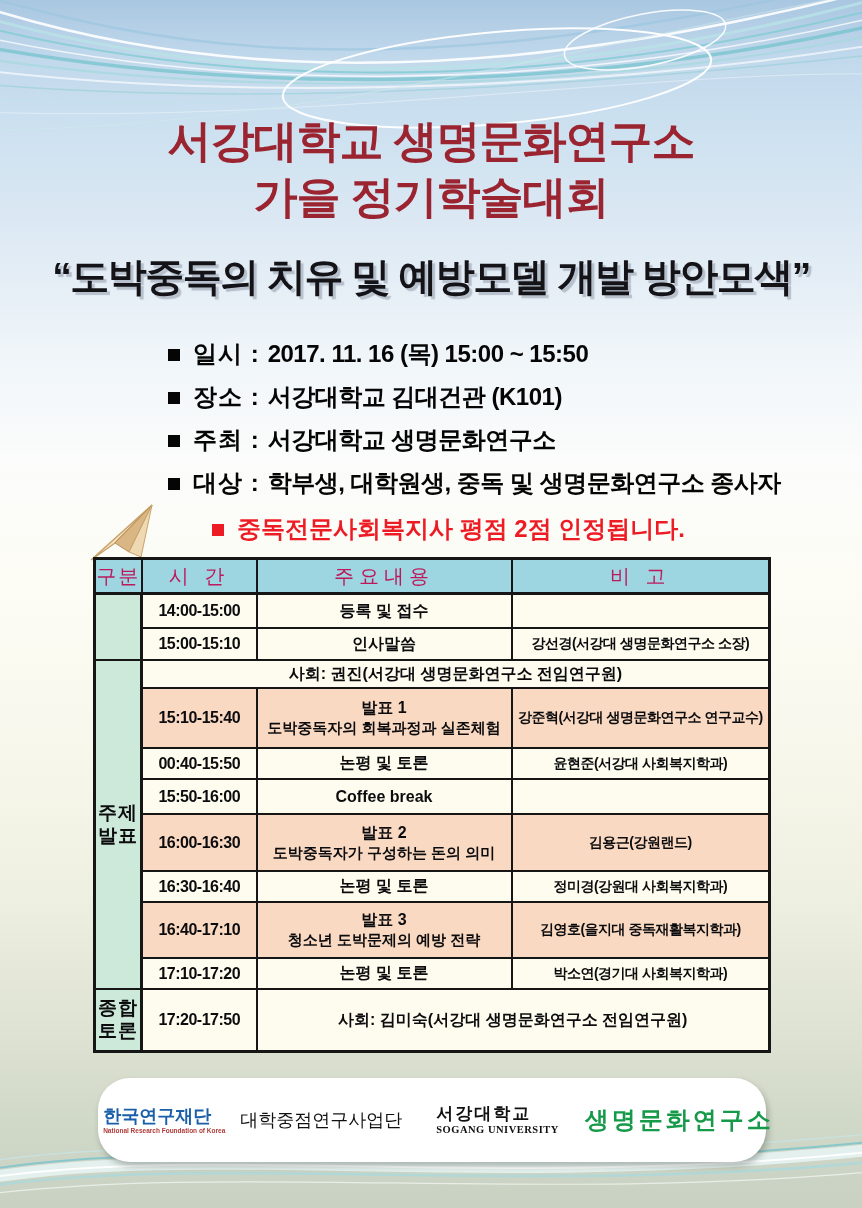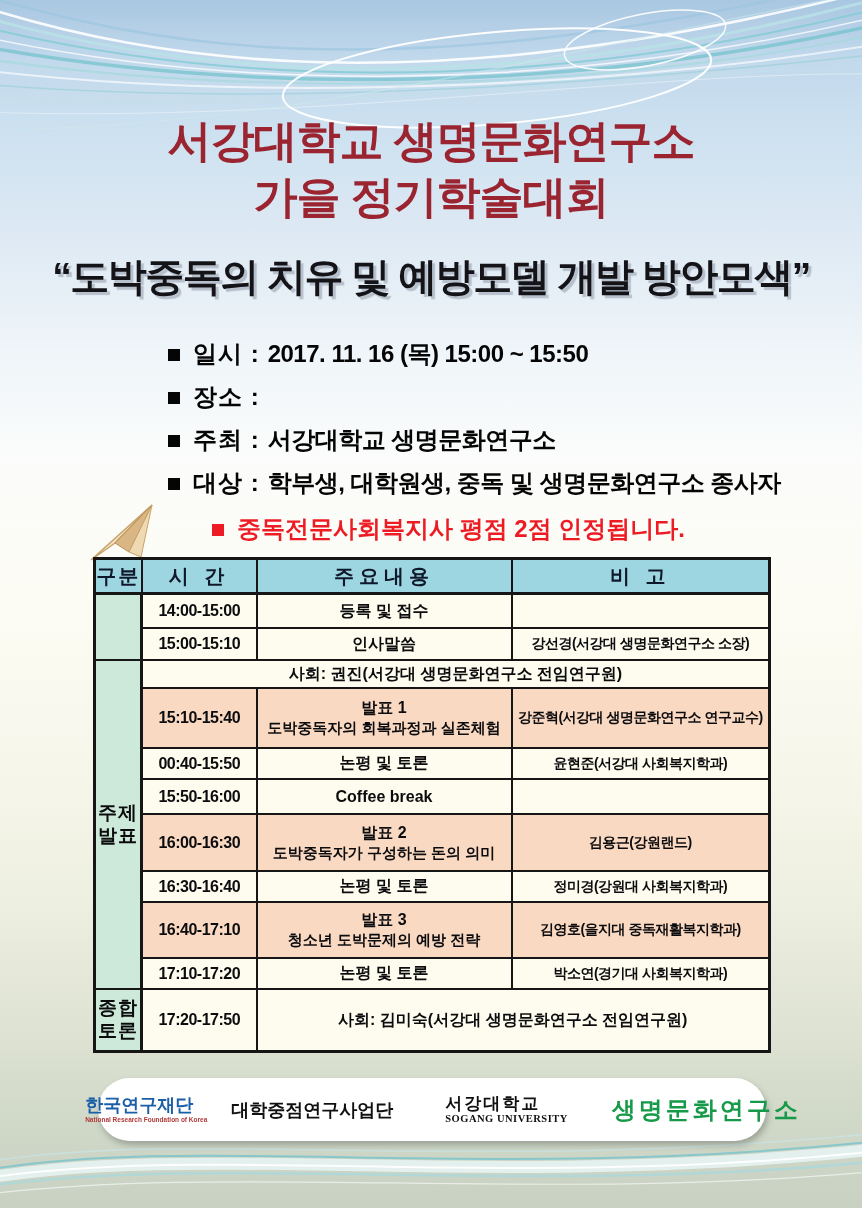--- a/index.html
+++ b/index.html
@@ -37,42 +37,42 @@
 
   .plane { position:absolute; left:88px; top:500px; }
 
   table.schedule { position:absolute; left:93px; top:557px; width:675px;
     border-collapse:collapse; table-layout:fixed; border:3px solid #161616; }
   .schedule col.c-cat  { width:47px; }
   .schedule col.c-time { width:115px; }
   .schedule col.c-main { width:255px; }
   .schedule col.c-note { width:258px; }
   .schedule th { background:#9dd6e0; border:2px solid #161616; border-bottom-width:3px;
-    height:32px; font-size:20px; font-weight:bold; color:#0f172a; letter-spacing:5px; padding:0; }
+    height:32px; font-size:20px; font-weight:normal; color:#be185d; letter-spacing:5px; padding:0; }
   .schedule th.th-cat { letter-spacing:2px; }
   .schedule td { border:2px solid #161616; text-align:center; vertical-align:middle;
     font-weight:bold; color:#0c0c0e; padding:1px 2px; overflow:hidden; }
   td.cat { background:#cde9da; font-size:19px; line-height:1.2; border-right-width:3px; letter-spacing:1px; }
   td.cream { background:#fdfcee; }
   tr.salmon td.cream, tr.salmon td { background:#f9d9c2; }
   td.time { font-size:16px; letter-spacing:-0.5px; white-space:nowrap; }
   td.main { font-size:16px; white-space:nowrap; }
   td.note { font-size:14px; white-space:nowrap; letter-spacing:-0.5px; }
   td.mod  { font-size:16px; white-space:nowrap; }
   .cell-title { font-size:16px; } .cell-sub { font-size:15px; white-space:nowrap; }
   tr.h34 td { height:30px; } tr.h32 td { height:28px; } tr.h28 td { height:24px; }
   tr.h60 td { height:56px; } tr.h31 td { height:27px; } tr.h35 td { height:31px; }
   tr.h57 td { height:53px; } tr.h56 td { height:52px; } tr.h62 td { height:58px; }
 
-  .footer-pill { position:absolute; left:98px; top:1078px; width:668px; height:63px;
+  .footer-pill { position:absolute; left:98px; top:1078px; width:668px; height:84px;
     background:#ffffff; border-radius:32px; box-shadow:2px 4px 6px rgba(60,70,60,.35);
-    display:flex; align-items:center; justify-content:center; gap:22px; white-space:nowrap; }
+    display:flex; align-items:center; justify-content:center; gap:13px; white-space:nowrap; }
   .nrf-name { color:#1b5fa8; font-size:18px; font-weight:800; line-height:1; }
   .nrf-tag { color:#b03a3a; font-size:6.5px; font-weight:bold; margin-top:2px; }
-  .program-name { color:#101010; font-size:18px; font-weight:700; margin-left:2px; margin-right:8px; }
+  .program-name { color:#101010; font-size:18px; font-weight:400; margin-left:2px; margin-right:8px; }
   .sogang-kor { color:#101010; font-size:17px; font-weight:bold;
     font-family:"Liberation Serif", serif; line-height:1.1; letter-spacing:2px; }
   .sogang-eng { color:#101010; font-size:10.5px; font-weight:bold;
     font-family:"Liberation Serif", serif; letter-spacing:0.5px; }
   .institute-name { color:#169a4a; font-size:24px; font-weight:bold;
     font-family:"Liberation Serif", serif; letter-spacing:3px; }
   .logo-col { display:flex; flex-direction:column; justify-content:center; }
 </style>
 </head>
 <body>
@@ -115,20 +115,21 @@
 
   <div class="info">
     <div class="info-item">
       <span class="sq"></span>
       <span class="info-label">일시 :</span>
       <span class="info-value">2017. 11. 16 (목) 15:00 ~ 15:50</span>
     </div>
     <div class="info-item">
       <span class="sq"></span>
       <span class="info-label">장소 :</span>
+      <span class="info-value">서강대학교 김대건관 (K101)</span>
     </div>
     <div class="info-item">
       <span class="sq"></span>
       <span class="info-label">주최 :</span>
       <span class="info-value">서강대학교 생명문화연구소</span>
     </div>
     <div class="info-item">
       <span class="sq"></span>
       <span class="info-label">대상 :</span>
       <span class="info-value">학부생, 대학원생, 중독 및 생명문화연구소 종사자</span>

